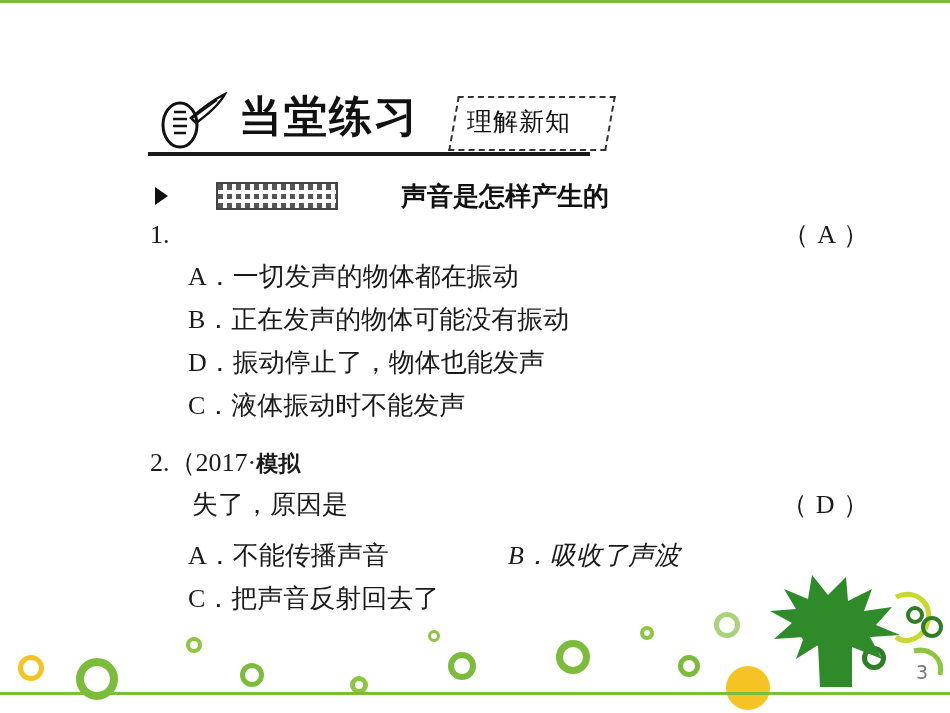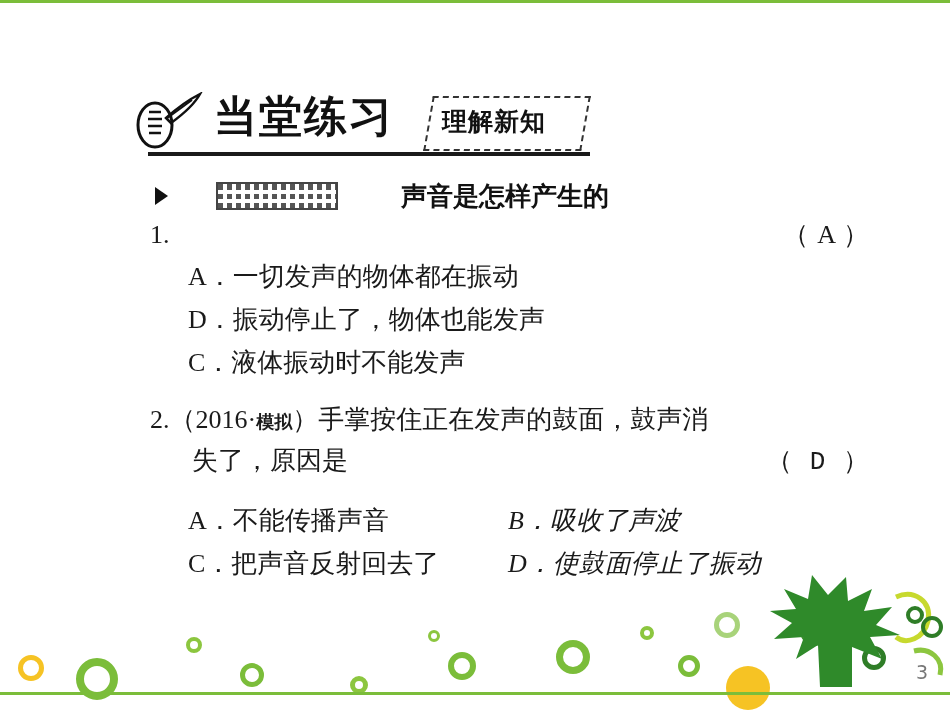--- a/index.html
+++ b/index.html
@@ -43,21 +43,21 @@
     box-sizing: border-box;
   }
   .ring {
     border-style: solid;
     background: transparent;
   }
 
   
   #title-block {
     position: absolute;
-    left: 136px;
+    left: 161px;
     top: 88px;
     width: 450px;
     height: 72px;
   }
   #title-underline {
     position: absolute;
     left: 148px;
     top: 152px;
     width: 442px;
     height: 4px;
@@ -95,21 +95,21 @@
     height: 55px;
     border: 2px dashed #333333;
     box-sizing: border-box;
     transform: skewX(-10deg);
   }
   #title-tag .tag-text {
     position: absolute;
     left: 14px;
     top: 9px;
     font-family: "DejaVu Sans", sans-serif;
-    font-weight: bold;
+    font-weight: normal;
     font-size: 25px;
     color: #111111;
     white-space: nowrap;
     letter-spacing: 1px;
   }
 
   
   #section-row {
     position: absolute;
     left: 155px;
@@ -182,43 +182,42 @@
   .ans {
     margin-left: auto;
     white-space: nowrap;
     letter-spacing: 1px;
   }
   .q-cont {
     height: 42px;
     padding-left: 42px;
     display: flex;
     align-items: baseline;
-    font-family: Liberation Mono, monospace;
   }
   .opt-single {
     height: 43px;
     padding-left: 38px;
     display: flex;
     align-items: baseline;
     white-space: nowrap;
     text-align: right;
   }
   .opt-pair {
     height: 43px;
     padding-left: 38px;
     display: flex;
-    align-items: flex-end;
+    align-items: center;
   }
   .opt-pair .opt-a { width: 320px; white-space: nowrap; }
   .opt-pair .opt-b { white-space: nowrap; font-style: italic; }
 
   .mock {
     font-family: Liberation Mono, monospace;
     font-weight: bold;
-    font-size: 18px;
+    font-size: 22px;
   }
 
   
   #page-number {
     position: absolute;
     right: 22px;
     bottom: 30px;
     font-family: "DejaVu Sans", sans-serif;
     font-size: 19px;
     color: #777777;
@@ -272,42 +271,41 @@
   </div>
 
   <div id="body">
 
     <div class="q">
       <div class="q-stem">
         <span class="q-num">1.</span>
         <span class="ans">（ A ）</span>
       </div>
       <div class="opt-single">A．一切发声的物体都在振动</div>
+      <div class="opt-single">B．正在发声的物体可能没有振动</div>
       <div class="opt-single">D．振动停止了，物体也能发声</div>
       <div class="opt-single">C．液体振动时不能发声</div>
     </div>
 
     <div class="q" style="margin-top:14px;">
       <div class="q-stem">
         <span class="q-num">2.</span>
-        <span class="q-text">（2016·</span>
+        <span class="q-text">（2017·</span>
         <span class="q-text mock">模拟</span>
-        <span class="q-text">）手掌按住正在发声的鼓面，鼓声消</span>
       </div>
       <div class="q-cont">
         <span class="q-text">失了，原因是</span>
         <span class="ans">（ D ）</span>
       </div>
       <div class="opt-pair">
         <span class="opt-a">A．不能传播声音</span>
         <span class="opt-b">B．吸收了声波</span>
       </div>
       <div class="opt-pair">
         <span class="opt-a">C．把声音反射回去了</span>
-        <span class="opt-b">D．使鼓面停止了振动</span>
       </div>
     </div>
   </div>
 
   <div>
     <div class="bubble ring" style="left:18px;  top:655px; width:26px; height:26px; border-width:5px; border-color:#f6c324;"></div>
     <div class="bubble ring" style="left:76px;  top:658px; width:42px; height:42px; border-width:8px; border-color:#7bbd3a;"></div>
     <div class="bubble ring" style="left:186px; top:637px; width:16px; height:16px; border-width:4px; border-color:#8cc63f;"></div>
     <div class="bubble ring" style="left:240px; top:663px; width:24px; height:24px; border-width:5px; border-color:#7bbd3a;"></div>
     <div class="bubble ring" style="left:350px; top:676px; width:18px; height:18px; border-width:5px; border-color:#8cc63f;"></div>

